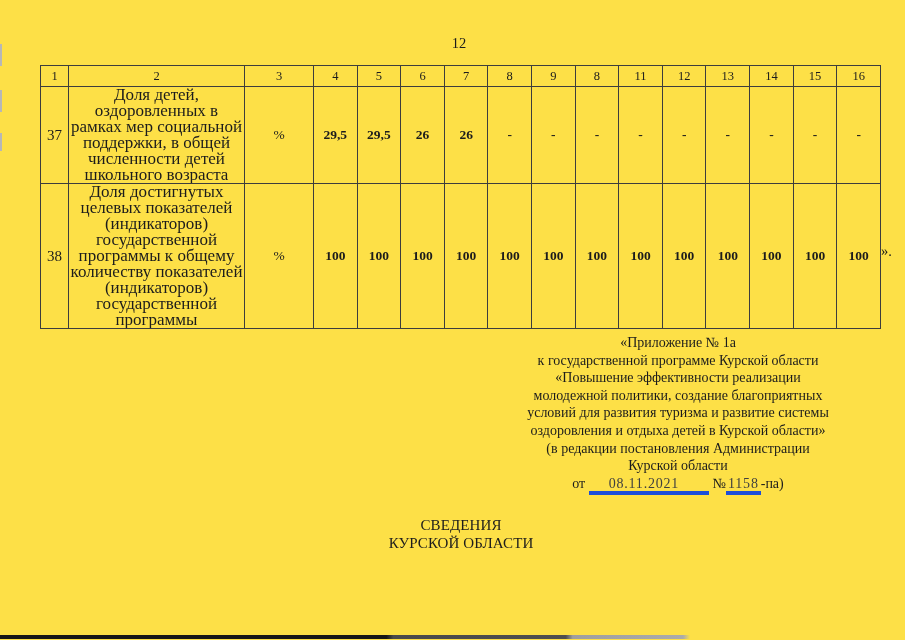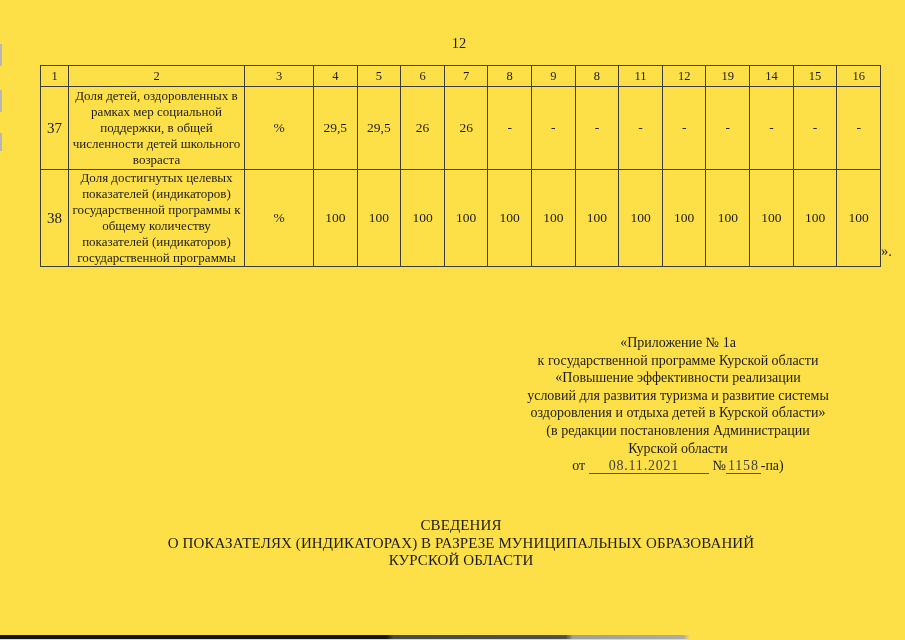--- a/index.html
+++ b/index.html
@@ -24,39 +24,39 @@
     text-align:center;vertical-align:middle;
     padding:0;
     overflow:hidden;
   }
   tr.hdr{height:21px;}
   tr.hdr td{font-size:12.5px;}
   tr.r37{height:83px;}
   tr.r38{height:97px;}
   td.ind{
     text-align:justify;text-justify:inter-word;
-    font-size:13px;line-height:16px;
+    font-size:17px;line-height:16px;
     padding:1px 3px;vertical-align:middle;margin-top:40px;
   }
   td.num-cell{font-size:15px;}
-  td.val{font-size:13.5px;}
+  td.val{font-size:13.5px;font-weight:bold;}
   
   .close-mark{position:absolute;left:881px;top:243px;font-size:14.5px;}
   
   .para8{
     position:absolute;left:60px;top:285px;width:790px;
     font-size:16.5px;line-height:19px;text-indent:45px;letter-spacing:0.1px;
   }
   
   .appendix{
     position:absolute;left:495px;top:334px;width:366px;
     text-align:center;font-size:14px;line-height:17.6px;
   }
   .sig-line{white-space:nowrap;}
-  .u{border-bottom:1px solid #1d4ed8;display:inline-block;line-height:15px;}
+  .u{border-bottom:4px solid #1d4ed8;display:inline-block;line-height:15px;}
   .blank-s{width:18px;}
   .blank-m{width:28px;}
   .fill-value{color:#3f3f3f;letter-spacing:0.8px;padding:0 2px;}
   
   .doc-title{
     position:absolute;left:16px;top:517px;width:890px;
     text-align:center;font-weight:normal;font-size:15px;line-height:17.5px;
     letter-spacing:0.1px;
   }
   
@@ -102,21 +102,21 @@
       <td>3</td>
       <td>4</td>
       <td>5</td>
       <td>6</td>
       <td>7</td>
       <td>8</td>
       <td>9</td>
       <td>8</td>
       <td>11</td>
       <td>12</td>
-      <td>19</td>
+      <td>13</td>
       <td>14</td>
       <td>15</td>
       <td>16</td>
     </tr>
     <tr class="r37">
       <td class="num-cell">37</td>
       <td class="ind">Доля детей, оздоровленных в рамках мер социальной поддержки, в общей численности детей школьного возраста</td>
       <td>%</td>
       <td class="val">29,5</td>
       <td class="val">29,5</td>
@@ -153,34 +153,34 @@
   </tbody>
     </table>
 
   <div class="close-mark">».</div>
 
 
   <div class="appendix">
     <div>«Приложение № 1а</div>
     <div>к государственной программе Курской области</div>
     <div>«Повышение эффективности реализации</div>
+    <div>молодежной политики, создание благоприятных</div>
     <div>условий для развития туризма и развитие системы</div>
     <div>оздоровления и отдыха детей в Курской области»</div>
     <div>(в редакции постановления Администрации</div>
     <div>Курской области</div>
     <div class="sig-line">
       <span>от</span>
       <span class="u blank-s">&nbsp;</span><span class="u fill-value">08.11.2021</span><span class="u blank-m">&nbsp;</span>
       <span>№</span><span class="u fill-value">1158</span><span>-па)</span>
     </div>
   </div>
 
   <div class="doc-title">
     <div>СВЕДЕНИЯ</div>
-    <div>О ПОКАЗАТЕЛЯХ (ИНДИКАТОРАХ) В РАЗРЕЗЕ МУНИЦИПАЛЬНЫХ ОБРАЗОВАНИЙ</div>
     <div>КУРСКОЙ ОБЛАСТИ</div>
   </div>
 
   <div class="edge-dash" style="top:44px;height:22px;"></div>
   <div class="edge-dash" style="top:90px;height:22px;"></div>
   <div class="edge-dash" style="top:133px;height:18px;"></div>
   <div class="bottom-bar"></div>
 
 </div>
 

